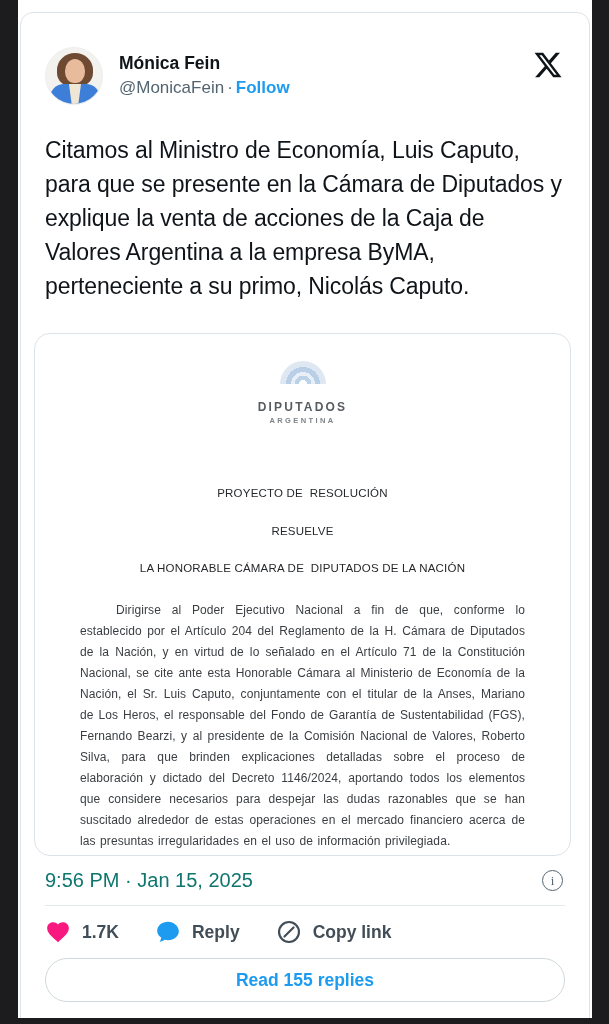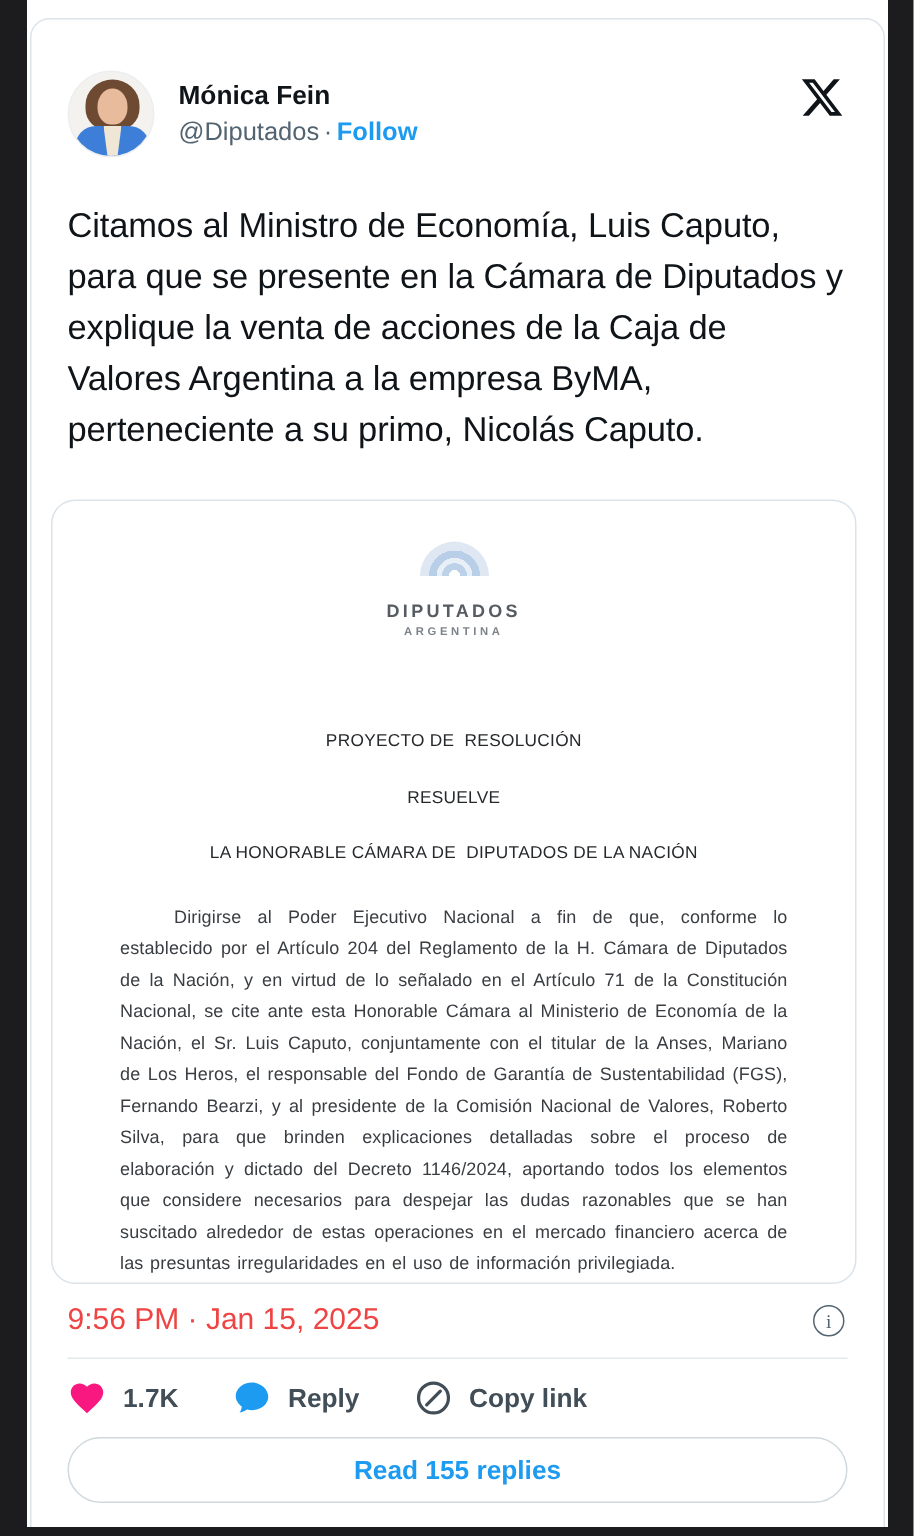--- a/index.html
+++ b/index.html
@@ -65,21 +65,21 @@
   .doc-h1{margin-top:60px;}
   .doc-h2{margin-top:25px;}
   .doc-h3{margin-top:26px;}
   .doc-p{
     margin-top:26px;font-size:12px;line-height:21px;color:#3a3e42;
     text-align:justify;text-indent:36px;letter-spacing:0.1px;word-spacing:1px;
   }
   .doc-p2{margin-top:10px;text-align-last:justify;}
   
   .meta-row{display:flex;justify-content:space-between;align-items:center;margin-top:13px;}
-  .timestamp{font-size:20px;color:#ef4444;}
+  .timestamp{font-size:20px;color:#0f766e;}
   .info-icon{
     width:21px;height:21px;border:1.6px solid #536471;border-radius:50%;
     box-sizing:border-box;display:flex;align-items:center;justify-content:center;
     font-family:"Liberation Serif",serif;font-size:13px;color:#536471;font-style:normal;
     margin-right:2px;
   }
   .divider{height:1px;background:#e4e9ec;margin-top:13px;}
   
   .actions{display:flex;align-items:center;margin-top:11px;height:30px;}
   .action{display:flex;align-items:center;margin-right:36px;cursor:pointer;}
@@ -102,21 +102,21 @@
     <div class="header">
       <div class="avatar">
         <div class="av-hair"></div>
         <div class="av-face"></div>
         <div class="av-body"></div>
         <div class="av-shirt"></div>
       </div>
       <div class="name-block">
         <div class="display-name">Mónica Fein</div>
         <div class="handle-row">
-          <span>@Diputados</span><span class="sep-dot">·</span><a class="follow-link" href="#">Follow</a>
+          <span>@MonicaFein</span><span class="sep-dot">·</span><a class="follow-link" href="#">Follow</a>
         </div>
       </div>
       <svg class="x-logo" viewBox="0 0 24 24">
         <path fill="#0f1419" d="M18.244 2.25h3.308l-7.227 8.26 8.502 11.24H16.17l-5.214-6.817L4.99 21.75H1.68l7.73-8.835L1.254 2.25H8.08l4.713 6.231 5.45-6.231zm-1.161 17.52h1.833L7.084 4.126H5.117l11.966 15.644z"></path>
       </svg>
     </div>
 
     <div class="tweet-text">Citamos al Ministro de Economía, Luis Caputo, para que se presente en la Cámara de Diputados y explique la venta de acciones de la Caja de Valores Argentina a la empresa ByMA, perteneciente a su primo, Nicolás Caputo.</div>
 
     <div class="doc">

